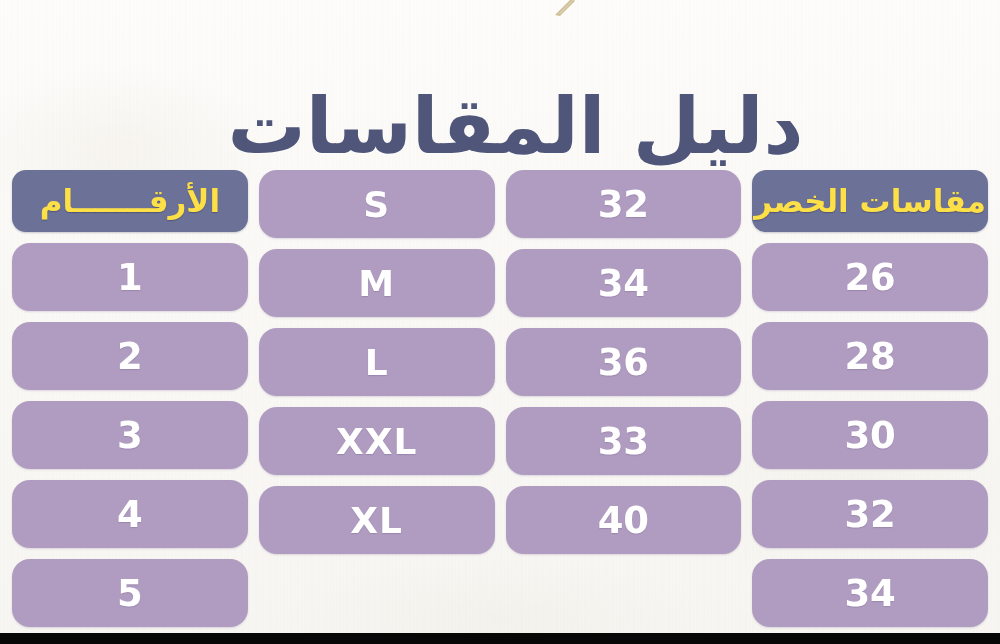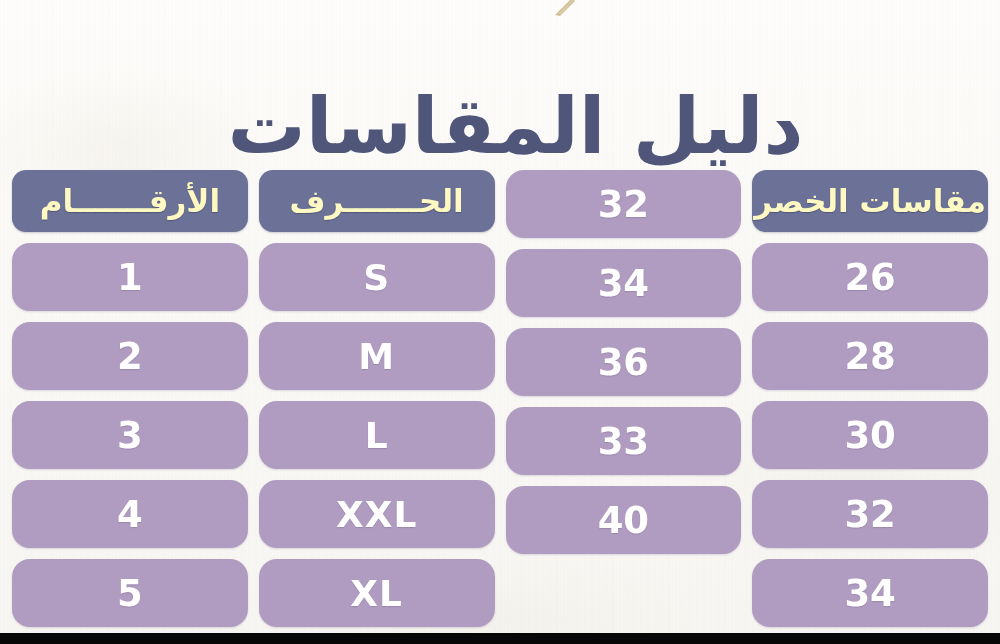--- a/index.html
+++ b/index.html
@@ -108,21 +108,21 @@
     display: flex;
     flex-direction: column;
     gap: 11px;
     min-width: 0;
   }
 
   .header-cell {
     height: 62px;
     border-radius: 14px;
     background: #6b7197;
-    color: #fef9c3;
+    color: #fde047;
     display: flex;
     align-items: center;
     justify-content: center;
     font-size: 31px;
     font-weight: 700;
     white-space: nowrap;
     overflow: hidden;
     box-shadow: 0 1px 2px rgba(60,60,90,0.25);
     text-shadow: 0 1px 1px rgba(40,40,70,0.35);
     padding: 0 6px;
@@ -183,21 +183,20 @@
 
     <div class="column">
       <div class="data-cell">32</div>
       <div class="data-cell">34</div>
       <div class="data-cell">36</div>
       <div class="data-cell">33</div>
       <div class="data-cell">40</div>
     </div>
 
     <div class="column">
-      <div class="header-cell">الحـــــــرف</div>
       <div class="data-cell latin">S</div>
       <div class="data-cell latin">M</div>
       <div class="data-cell latin">L</div>
       <div class="data-cell latin">XXL</div>
       <div class="data-cell latin">XL</div>
     </div>
 
     <div class="column">
       <div class="header-cell">الأرقـــــــام</div>
       <div class="data-cell">1</div>

